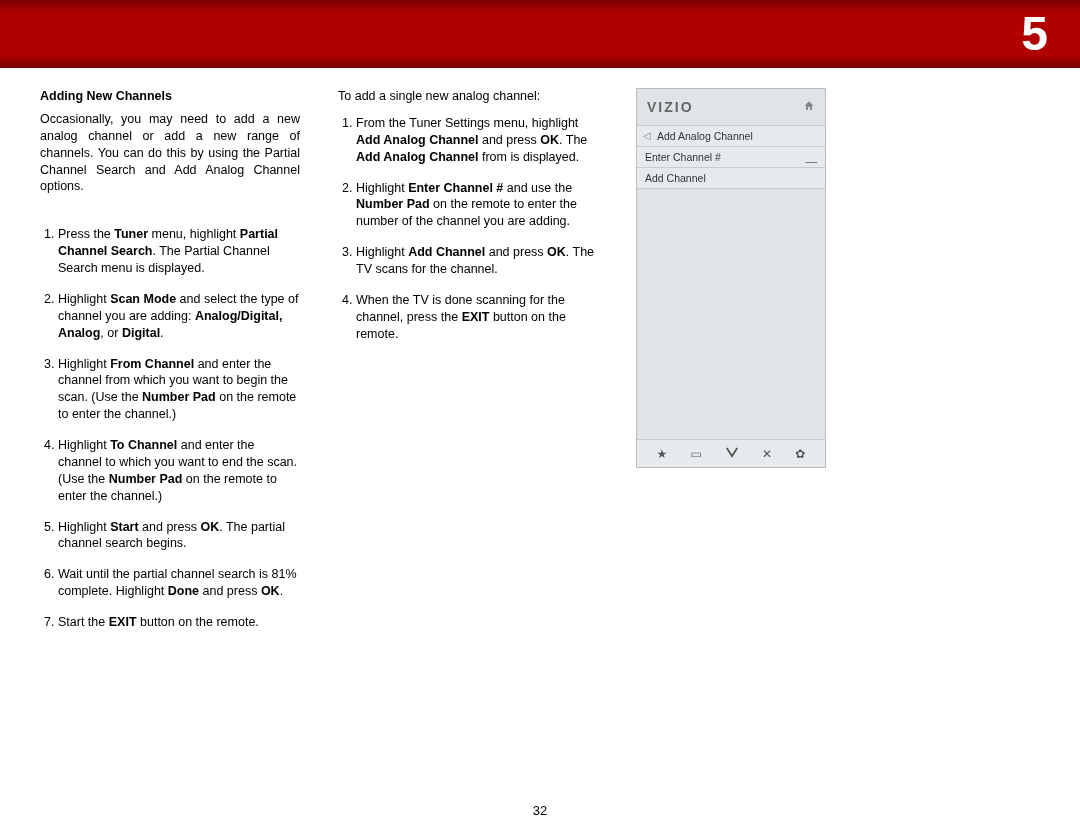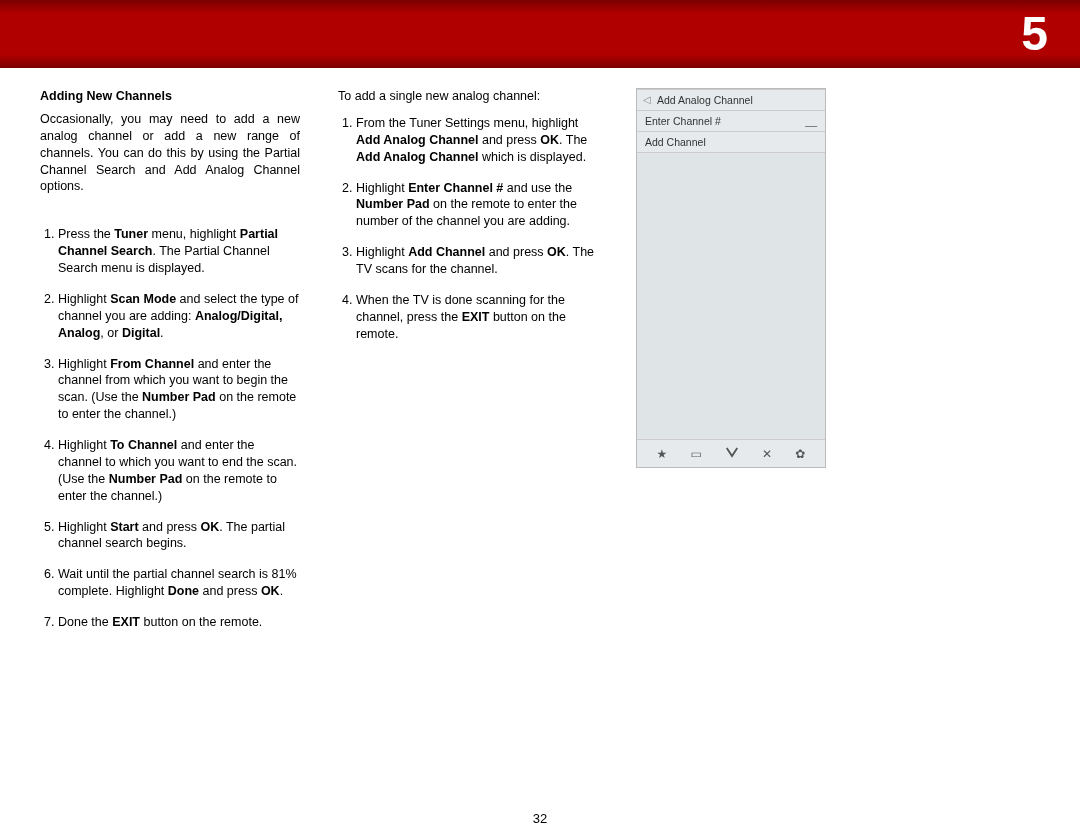--- a/index.html
+++ b/index.html
@@ -52,21 +52,21 @@
   .tv-row.first .label { font-weight: normal; }
   .tv-footer {
     position: absolute; bottom: 0; left: 0; right: 0;
     display: flex; justify-content: space-around; align-items: center;
     padding: 6px 8px; background: #e6eaec; color: #555; font-size: 12px;
     border-top: 1px solid #ccc;
   }
   .dash { color: #555; }
 
   .page-number {
-    position: absolute; bottom: 8px; left: 0; right: 0;
+    position: absolute; bottom: 16px; left: 0; right: 0;
     text-align: center; font-size: 13px; color: #000;
   }
 </style>
 </head>
 <body>
 
 <div class="red-bar"></div>
 <div class="chapter-number">5</div>
 
 <div class="content">
@@ -74,36 +74,44 @@
   <div class="left-col">
     <div class="heading">Adding New Channels</div>
     <div class="intro">Occasionally, you may need to add a new analog channel or add a new range of channels. You can do this by using the Partial Channel Search and Add Analog Channel options.</div>
     <ol class="steps">
       <li><span>Press the </span><b>Tuner</b><span> menu, highlight </span><b>Partial Channel Search</b><span>. The Partial Channel Search menu is displayed.</span></li>
       <li><span>Highlight </span><b>Scan Mode</b><span> and select the type of channel you are adding: </span><b>Analog/Digital, Analog</b><span>, or </span><b>Digital</b><span>.</span></li>
       <li><span>Highlight </span><b>From Channel</b><span> and enter the channel from which you want to begin the scan. (Use the </span><b>Number Pad</b><span> on the remote to enter the channel.)</span></li>
       <li><span>Highlight </span><b>To Channel</b><span> and enter the channel to which you want to end the scan. (Use the </span><b>Number Pad</b><span> on the remote to enter the channel.)</span></li>
       <li><span>Highlight </span><b>Start</b><span> and press </span><b>OK</b><span>. The partial channel search begins.</span></li>
       <li><span>Wait until the partial channel search is 81% complete. Highlight </span><b>Done</b><span> and press </span><b>OK</b><span>.</span></li>
-      <li><span>Done the </span><b>EXIT</b><span> button on the remote.</span></li>
+      <li><span>Start the </span><b>EXIT</b><span> button on the remote.</span></li>
     </ol>
   </div>
 
   <div class="mid-col">
     <div class="lead">To add a single new analog channel:</div>
     <ol class="steps">
-      <li><span>From the Tuner Settings menu, highlight </span><b>Add Analog Channel</b><span> and press </span><b>OK</b><span>. The </span><b>Add Analog Channel</b><span> which is displayed.</span></li>
+      <li><span>From the Tuner Settings menu, highlight </span><b>Add Analog Channel</b><span> and press </span><b>OK</b><span>. The </span><b>Add Analog Channel</b><span> from is displayed.</span></li>
       <li><span>Highlight </span><b>Enter Channel #</b><span> and use the </span><b>Number Pad</b><span> on the remote to enter the number of the channel you are adding.</span></li>
       <li><span>Highlight </span><b>Add Channel</b><span> and press </span><b>OK</b><span>. The TV scans for the channel.</span></li>
       <li><span>When the TV is done scanning for the channel, press the </span><b>EXIT</b><span> button on the remote.</span></li>
     </ol>
   </div>
 
   <div class="right-col">
     <div class="tv-box">
+      <div class="tv-header">
+        <span class="tv-logo">VIZIO</span>
+        <span class="tv-home">
+          <svg width="12" height="12" viewBox="0 0 24 24" fill="#888">
+              <path d="M12 3l9 8h-3v9h-4v-6H10v6H6v-9H3z"></path>
+            </svg>
+        </span>
+      </div>
       <div class="tv-list">
         <div class="tv-row first">
           <span class="back-arrow">◁</span>
           <span class="label">Add Analog Channel</span>
         </div>
         <div class="tv-row">
           <span>Enter Channel #</span>
           <span class="dash">__</span>
         </div>
         <div class="tv-row">

